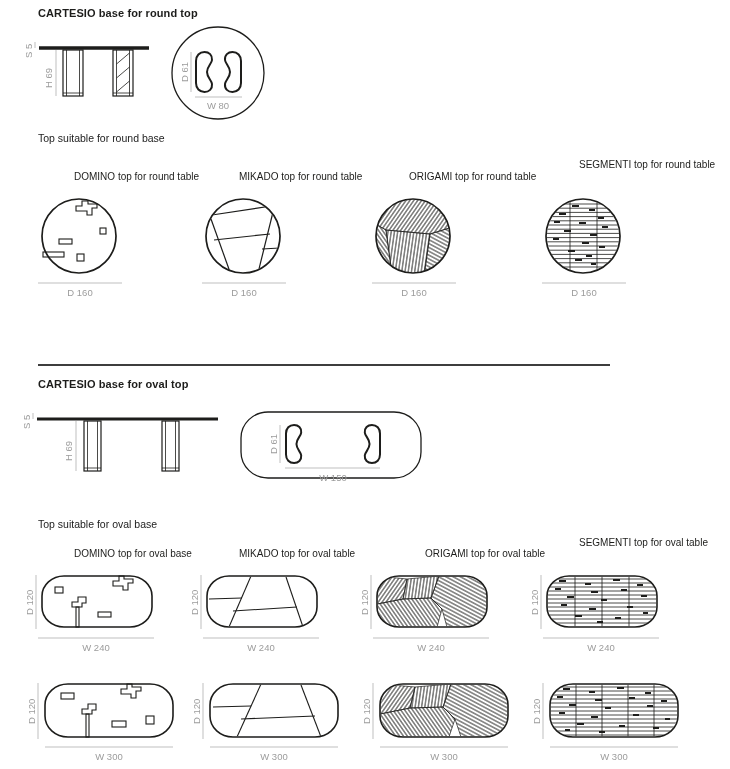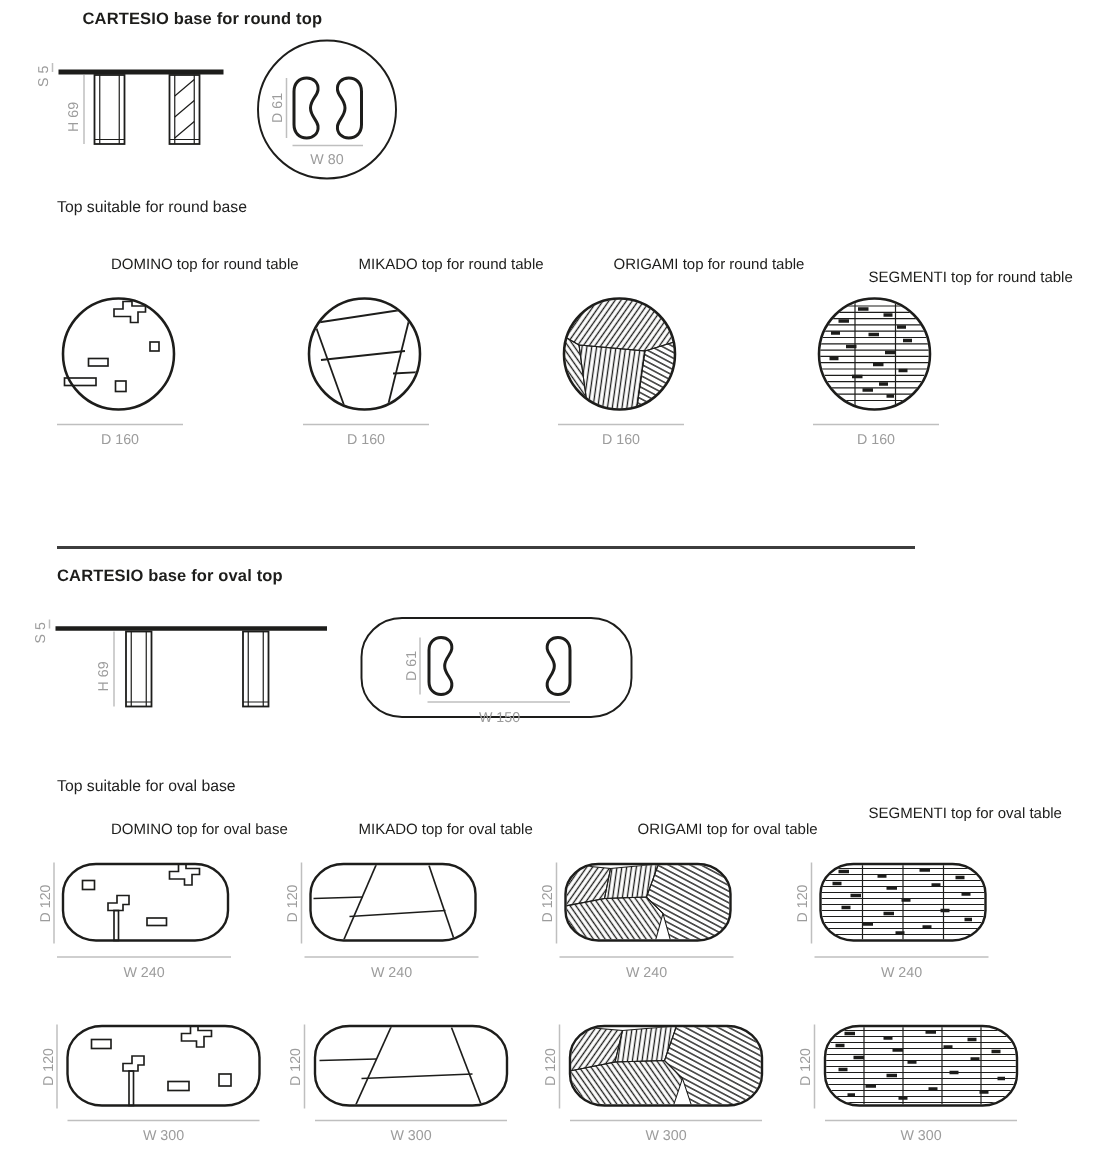--- a/index.html
+++ b/index.html
@@ -31,21 +31,21 @@
         <path d="M1.6 0 L1.6 3.2" stroke="#1d1d1b" stroke-width="0.9"></path>
       </pattern>
     <pattern id="hatch-shallow-l" width="3.4" height="3.4" patternUnits="userSpaceOnUse" patternTransform="rotate(-62)">
         <path d="M1.7 0 L1.7 3.4" stroke="#1d1d1b" stroke-width="0.9"></path>
       </pattern>
   </defs>
 </svg>
 
 <div class="sheet">
 
-  <div class="abs t-title" style="left:55px;top:7px">CARTESIO base for round top</div>
+  <div class="abs t-title" style="left:38px;top:7px">CARTESIO base for round top</div>
 
   <svg class="abs" style="left:25px;top:35px" width="130" height="70" viewBox="0 0 130 70">
     <line x1="14" y1="13" x2="124" y2="13" class="ink" stroke-width="3.4"></line>
     <line x1="10" y1="7" x2="10" y2="13" class="dimline"></line>
     <text class="dim" transform="translate(7 23) rotate(-90)">S 5</text>
     <line x1="31" y1="15" x2="31" y2="61" class="dimline"></line>
     <text class="dim" transform="translate(27 53) rotate(-90)">H 69</text>
     <g>
       <rect x="38" y="15" width="20" height="46" class="ink" stroke-width="1.2"></rect>
       <path d="M41.5 15V61 M54.5 15V61 M38 58H58" class="ink" stroke-width="0.8"></path>
@@ -65,21 +65,21 @@
     <text class="dim" transform="translate(22 58) rotate(-90)">D 61</text>
     <line x1="29" y1="73" x2="76" y2="73" class="dimline"></line>
     <text class="dim" x="52" y="85" text-anchor="middle">W 80</text>
   </svg>
 
   <div class="abs t-sub" style="left:38px;top:132px">Top suitable for round base</div>
 
   <div class="abs t-label" style="left:38px;top:171px">DOMINO top for round table</div>
   <div class="abs t-label" style="left:203px;top:171px">MIKADO top for round table</div>
   <div class="abs t-label" style="left:373px;top:171px">ORIGAMI top for round table</div>
-  <div class="abs t-label" style="left:543px;top:180px">SEGMENTI top for round table</div>
+  <div class="abs t-label" style="left:543px;top:159px">SEGMENTI top for round table</div>
 
   <svg class="abs" style="left:38px;top:196px" width="84" height="104" viewBox="0 0 84 104">
     <circle cx="41" cy="40" r="37" class="ink" stroke-width="1.7"></circle>
     <g class="ink" stroke-width="1.1">
       <path d="M44 5 L44 10 L38 10 L38 15 L49 15 L49 19 L54 19 L54 12 L59 12 L59 8 L50 8 L50 5 Z"></path>
       <rect x="62" y="32" width="6" height="6"></rect>
       <rect x="21" y="43" width="13" height="5"></rect>
       <rect x="5" y="56" width="21" height="5"></rect>
       <rect x="39" y="58" width="7" height="7"></rect>
     </g>

